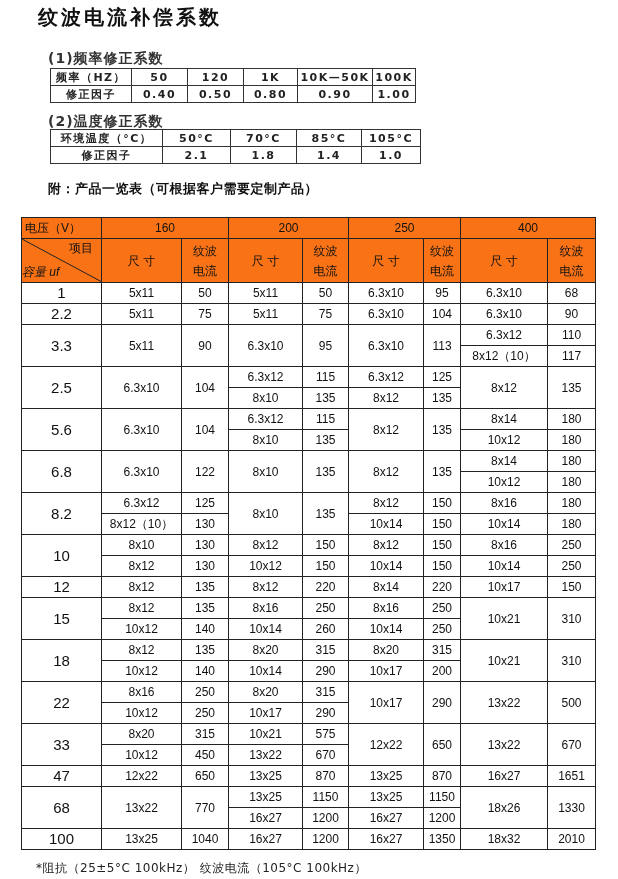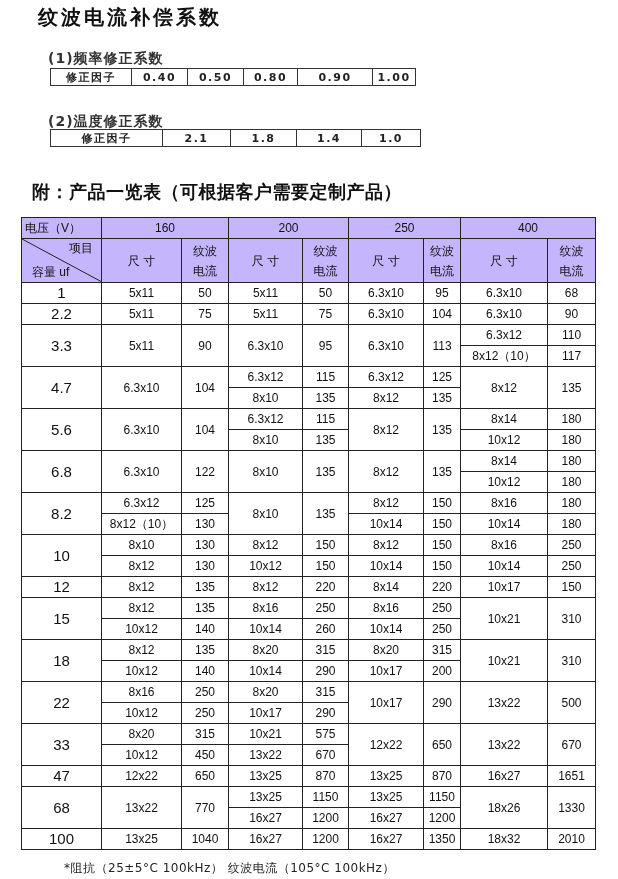--- a/index.html
+++ b/index.html
@@ -1,48 +1,56 @@
 <!DOCTYPE html>
 <html><head>
 <meta charset="utf-8">
 <style>
   html, body { margin:0; padding:0; background:#ffffff; }
   body { width:618px; height:879px; position:relative; overflow:hidden; font-family:"DejaVu Sans","Liberation Sans",sans-serif; color:#111; }
   .title { position:absolute; left:38px; top:4px; font-size:20px; font-weight:bold; letter-spacing:3px;text-align:center; }
   .sub { position:absolute; font-size:14px; font-weight:bold; color:#333; letter-spacing:1px; }
   table.small { position:absolute; border-collapse:collapse; font-size:11px; font-weight:bold; color:#222; }
   table.small td { border:1px solid #333; text-align:center; height:16px; padding:0; letter-spacing:1.5px; }
-  .annex { position:absolute; left:32px; top:180px; font-size:18px; font-weight:bold; letter-spacing:0.5px; }
+  .annex { position:absolute; left:48px; top:180px; font-size:13px; font-weight:bold; letter-spacing:0.5px; }
   table.main { position:absolute; left:21px; top:217px; border-collapse:collapse; table-layout:fixed; font-family:"Liberation Sans","DejaVu Sans",sans-serif; font-size:12px; }
   table.main td { border:1px solid #222; text-align:center; padding:0; height:20px; line-height:20px; }
-  table.main tr.h td { background:#c4b5fd; font-size:12px; }
+  table.main tr.h td { background:#f97316; font-size:12px; }
   table.main td.cap { font-size:15px; }
   .diag { position:relative; height:43px; background:linear-gradient(to top right, transparent calc(50% - 0.6px), #222 50%, transparent calc(50% + 0.6px)); background:none; }
   .diag svg { position:absolute; left:0; top:0; }
   .diag .tr { position:absolute; right:8px; top:1px; line-height:16px; }
-  .diag .bl { position:absolute; left:10px; bottom:2px; line-height:16px; }
+  .diag .bl { position:absolute; left:0; bottom:2px; line-height:16px;font-style:italic; }
   .two { line-height:20px; }
-  .foot { position:absolute; left:64px; top:860px; font-size:12px; color:#222; letter-spacing:0.5px; }
+  .foot { position:absolute; left:36px; top:860px; font-size:12px; color:#222; letter-spacing:0.5px; }
 </style>
 </head>
 <body>
 
 <div class="title">纹波电流补偿系数</div>
 
 <div class="sub" style="left:48px;top:50px;">(1)频率修正系数</div>
 <table class="small" style="left:50px;top:68px;">
   <colgroup>
       <col style="width:81px">
       <col style="width:56px">
       <col style="width:56px">
       <col style="width:54px">
       <col style="width:75px">
       <col style="width:43px">
     </colgroup>
   <tbody>
+      <tr>
+    <td>频率（HZ）</td>
+    <td>50</td>
+    <td>120</td>
+    <td>1K</td>
+    <td>10K—50K</td>
+    <td>100K</td>
+  </tr>
   <tr>
     <td>修正因子</td>
     <td>0.40</td>
     <td>0.50</td>
     <td>0.80</td>
     <td>0.90</td>
     <td>1.00</td>
   </tr>
 </tbody>
   </table>
@@ -50,20 +58,27 @@
 <div class="sub" style="left:48px;top:113px;">(2)温度修正系数</div>
 <table class="small" style="left:50px;top:129px;">
   <colgroup>
       <col style="width:112px">
       <col style="width:68px">
       <col style="width:66px">
       <col style="width:65px">
       <col style="width:59px">
     </colgroup>
   <tbody>
+      <tr>
+    <td>环境温度（°C）</td>
+    <td>50°C</td>
+    <td>70°C</td>
+    <td>85°C</td>
+    <td>105°C</td>
+  </tr>
   <tr>
     <td>修正因子</td>
     <td>2.1</td>
     <td>1.8</td>
     <td>1.4</td>
     <td>1.0</td>
   </tr>
 </tbody>
   </table>
 
@@ -141,21 +156,21 @@
         <td rowspan="2">6.3x10</td>
         <td rowspan="2">113</td>
         <td>6.3x12</td>
         <td>110</td>
       </tr>
       <tr>
         <td>8x12（10）</td>
         <td>117</td>
       </tr>
       <tr>
-        <td class="cap" rowspan="2">4.7</td>
+        <td class="cap" rowspan="2">2.5</td>
         <td rowspan="2">6.3x10</td>
         <td rowspan="2">104</td>
         <td>6.3x12</td>
         <td>115</td>
         <td>6.3x12</td>
         <td>125</td>
         <td rowspan="2">8x12</td>
         <td rowspan="2">135</td>
       </tr>
       <tr>

